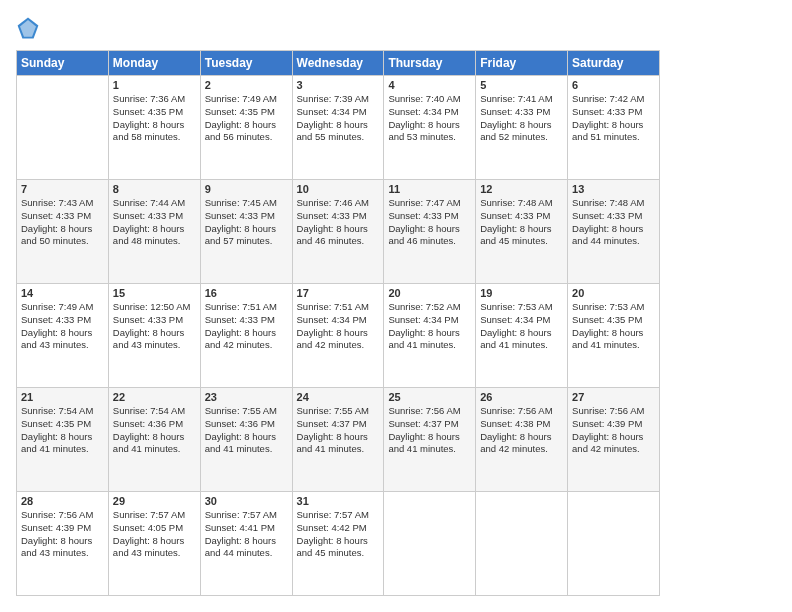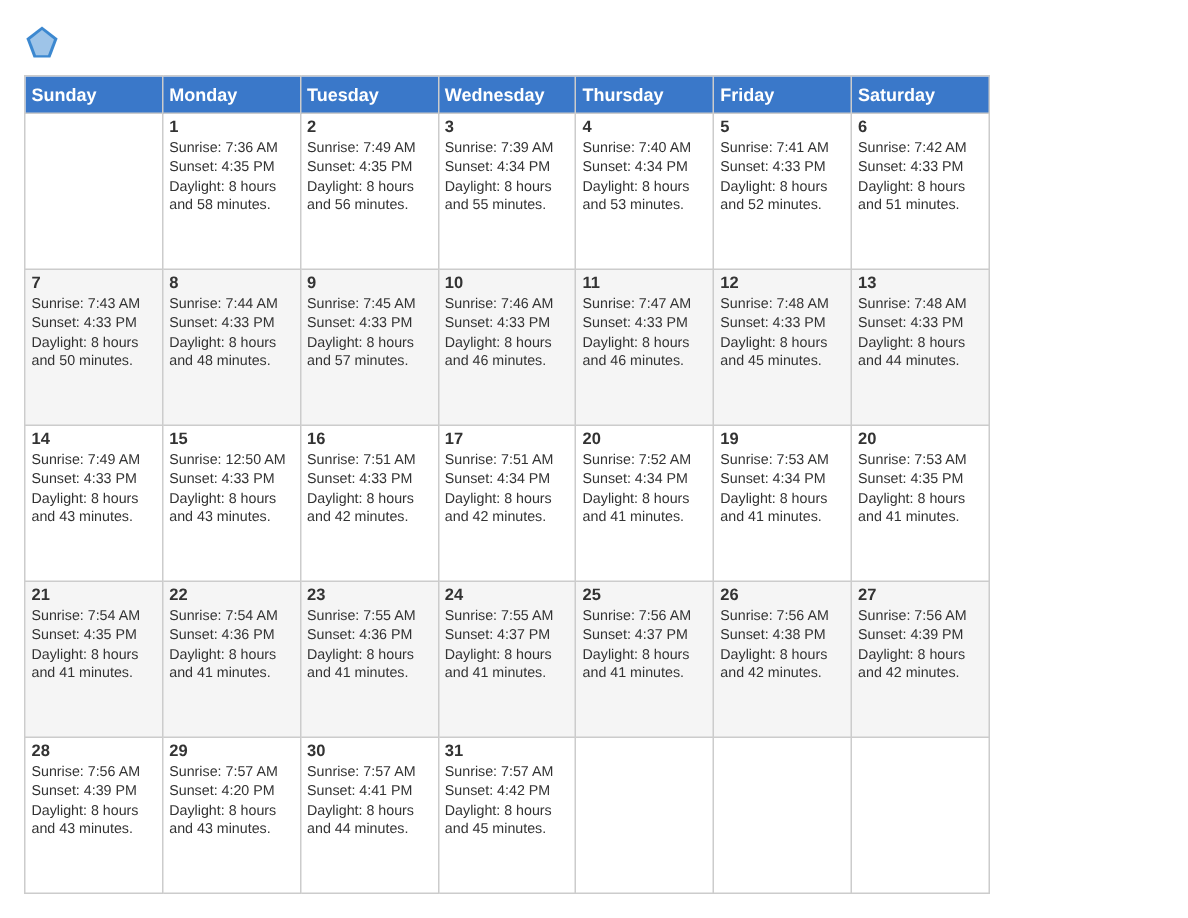--- a/index.html
+++ b/index.html
@@ -249,21 +249,21 @@
             <div class="cell-content"><span>Sunrise: 7:56 AM</span><br><span>Sunset: 4:39 PM</span><br><span>Daylight: 8 hours and 42 minutes.</span></div>
           </td>
         </tr>
         <tr>
           <td>
             <span class="day-number">28</span>
             <div class="cell-content"><span>Sunrise: 7:56 AM</span><br><span>Sunset: 4:39 PM</span><br><span>Daylight: 8 hours and 43 minutes.</span></div>
           </td>
           <td>
             <span class="day-number">29</span>
-            <div class="cell-content"><span>Sunrise: 7:57 AM</span><br><span>Sunset: 4:20 PM</span><br><span>Daylight: 8 hours and 43 minutes.</span></div>
+            <div class="cell-content"><span>Sunrise: 7:57 AM</span><br><span>Sunset: 4:05 PM</span><br><span>Daylight: 8 hours and 43 minutes.</span></div>
           </td>
           <td>
             <span class="day-number">30</span>
             <div class="cell-content"><span>Sunrise: 7:57 AM</span><br><span>Sunset: 4:41 PM</span><br><span>Daylight: 8 hours and 44 minutes.</span></div>
           </td>
           <td>
             <span class="day-number">31</span>
             <div class="cell-content"><span>Sunrise: 7:57 AM</span><br><span>Sunset: 4:42 PM</span><br><span>Daylight: 8 hours and 45 minutes.</span></div>
           </td>
           <td class="empty-cell"></td>

